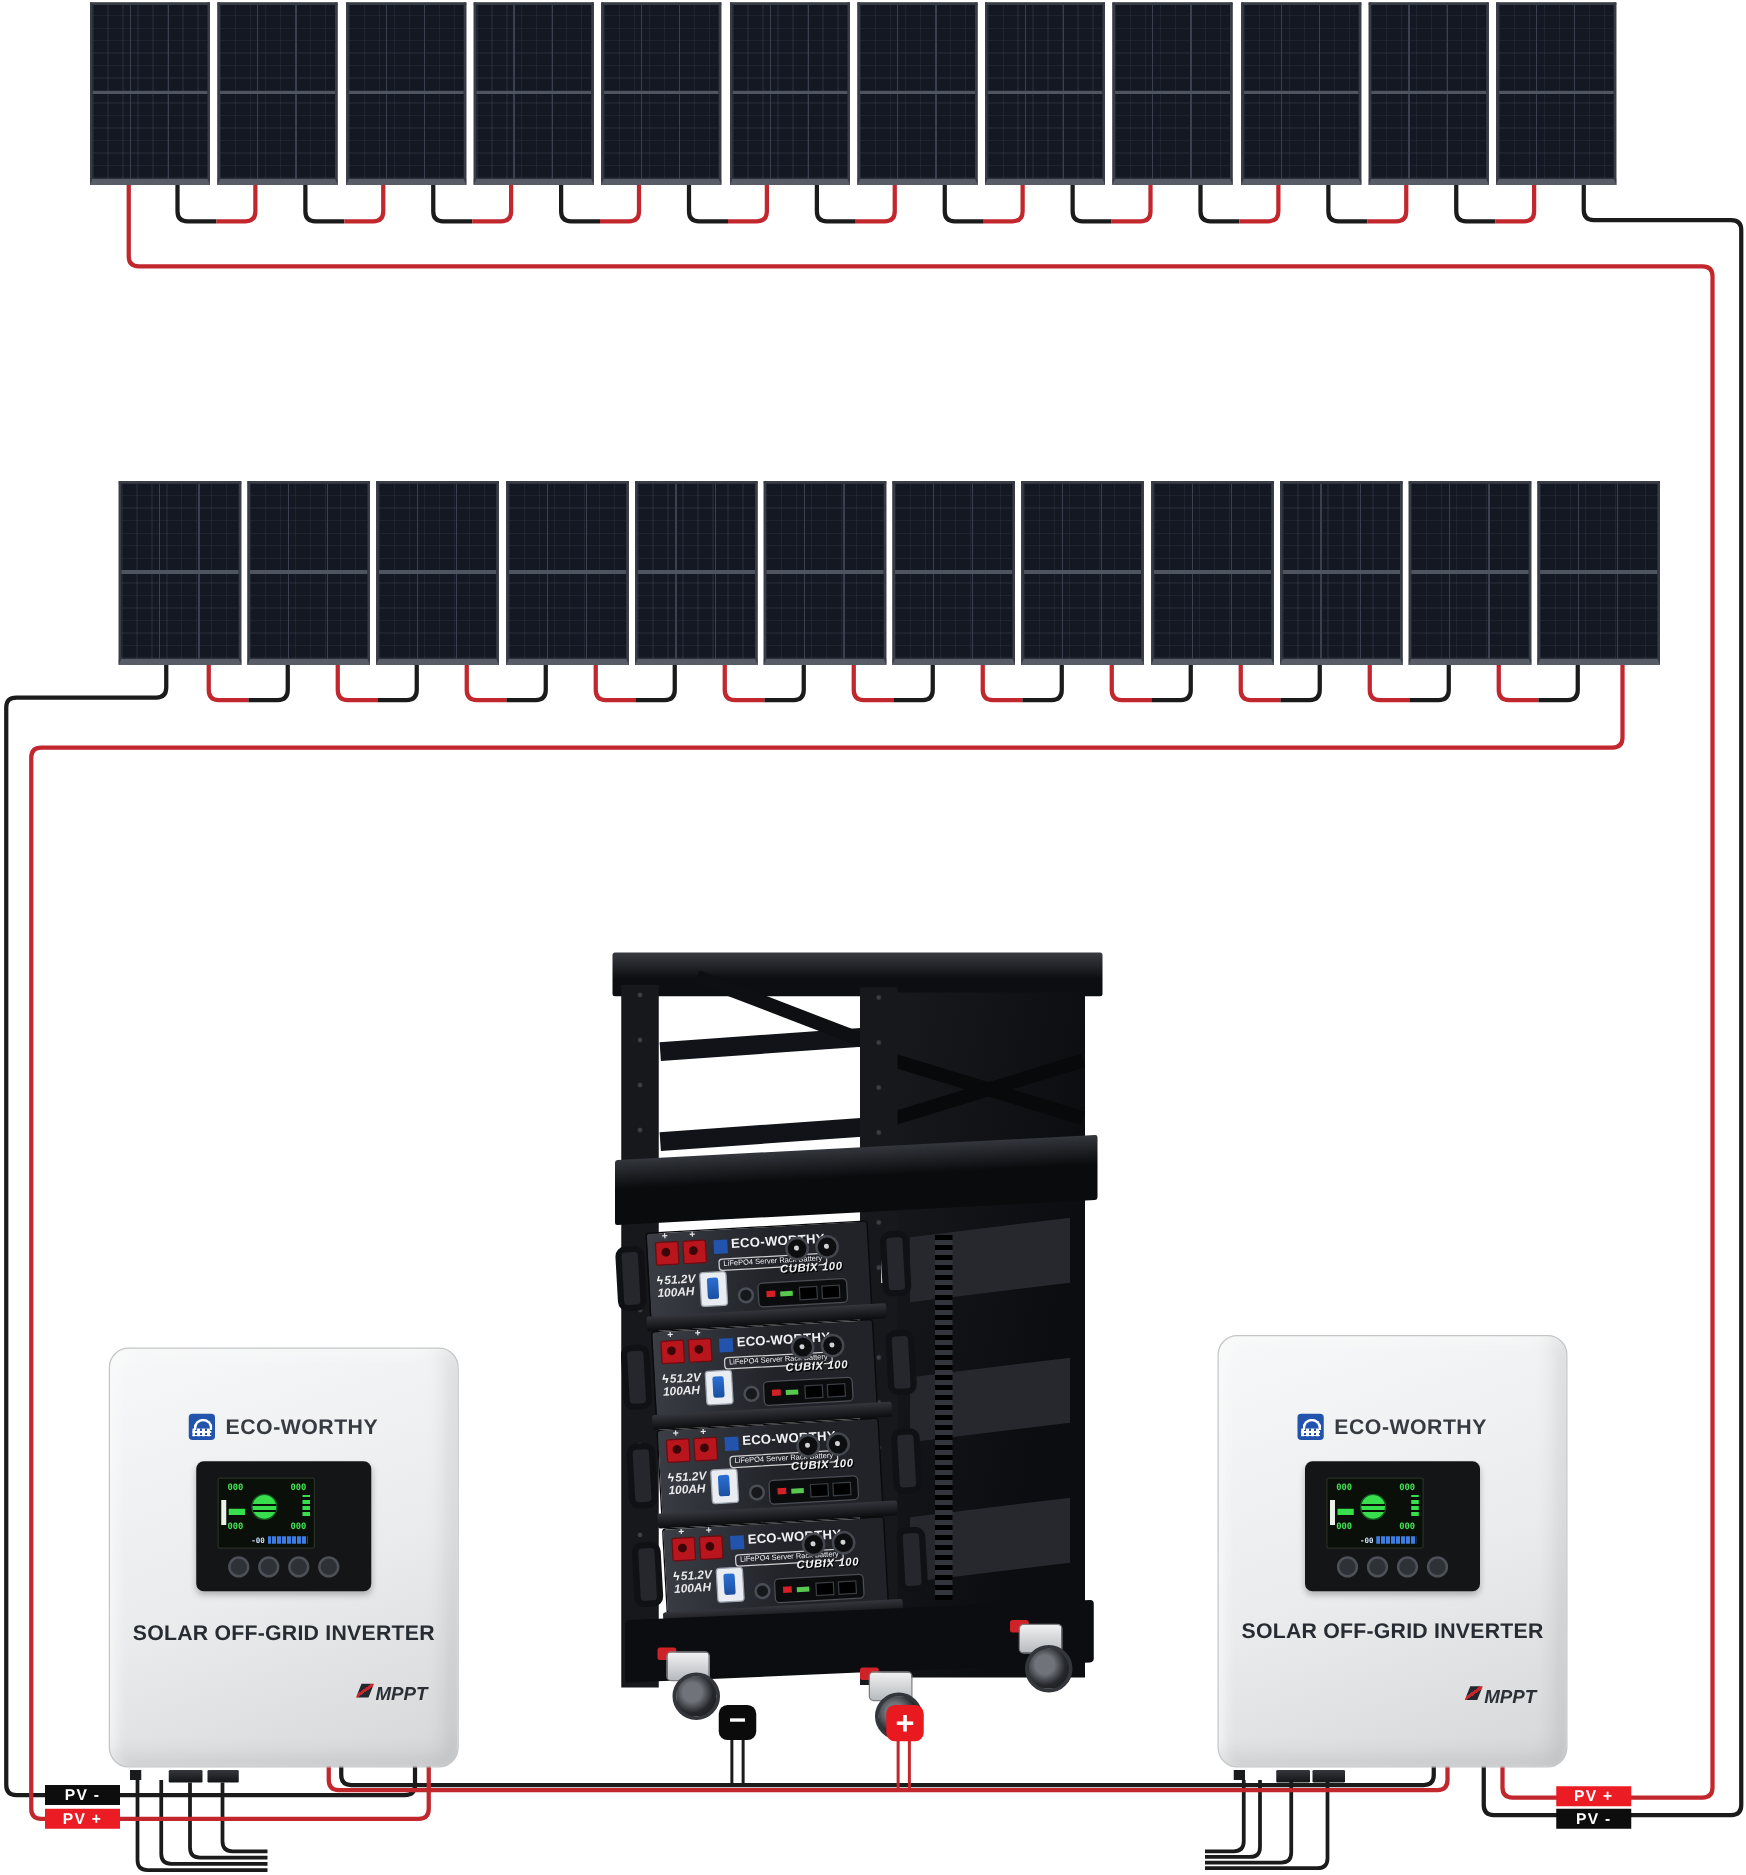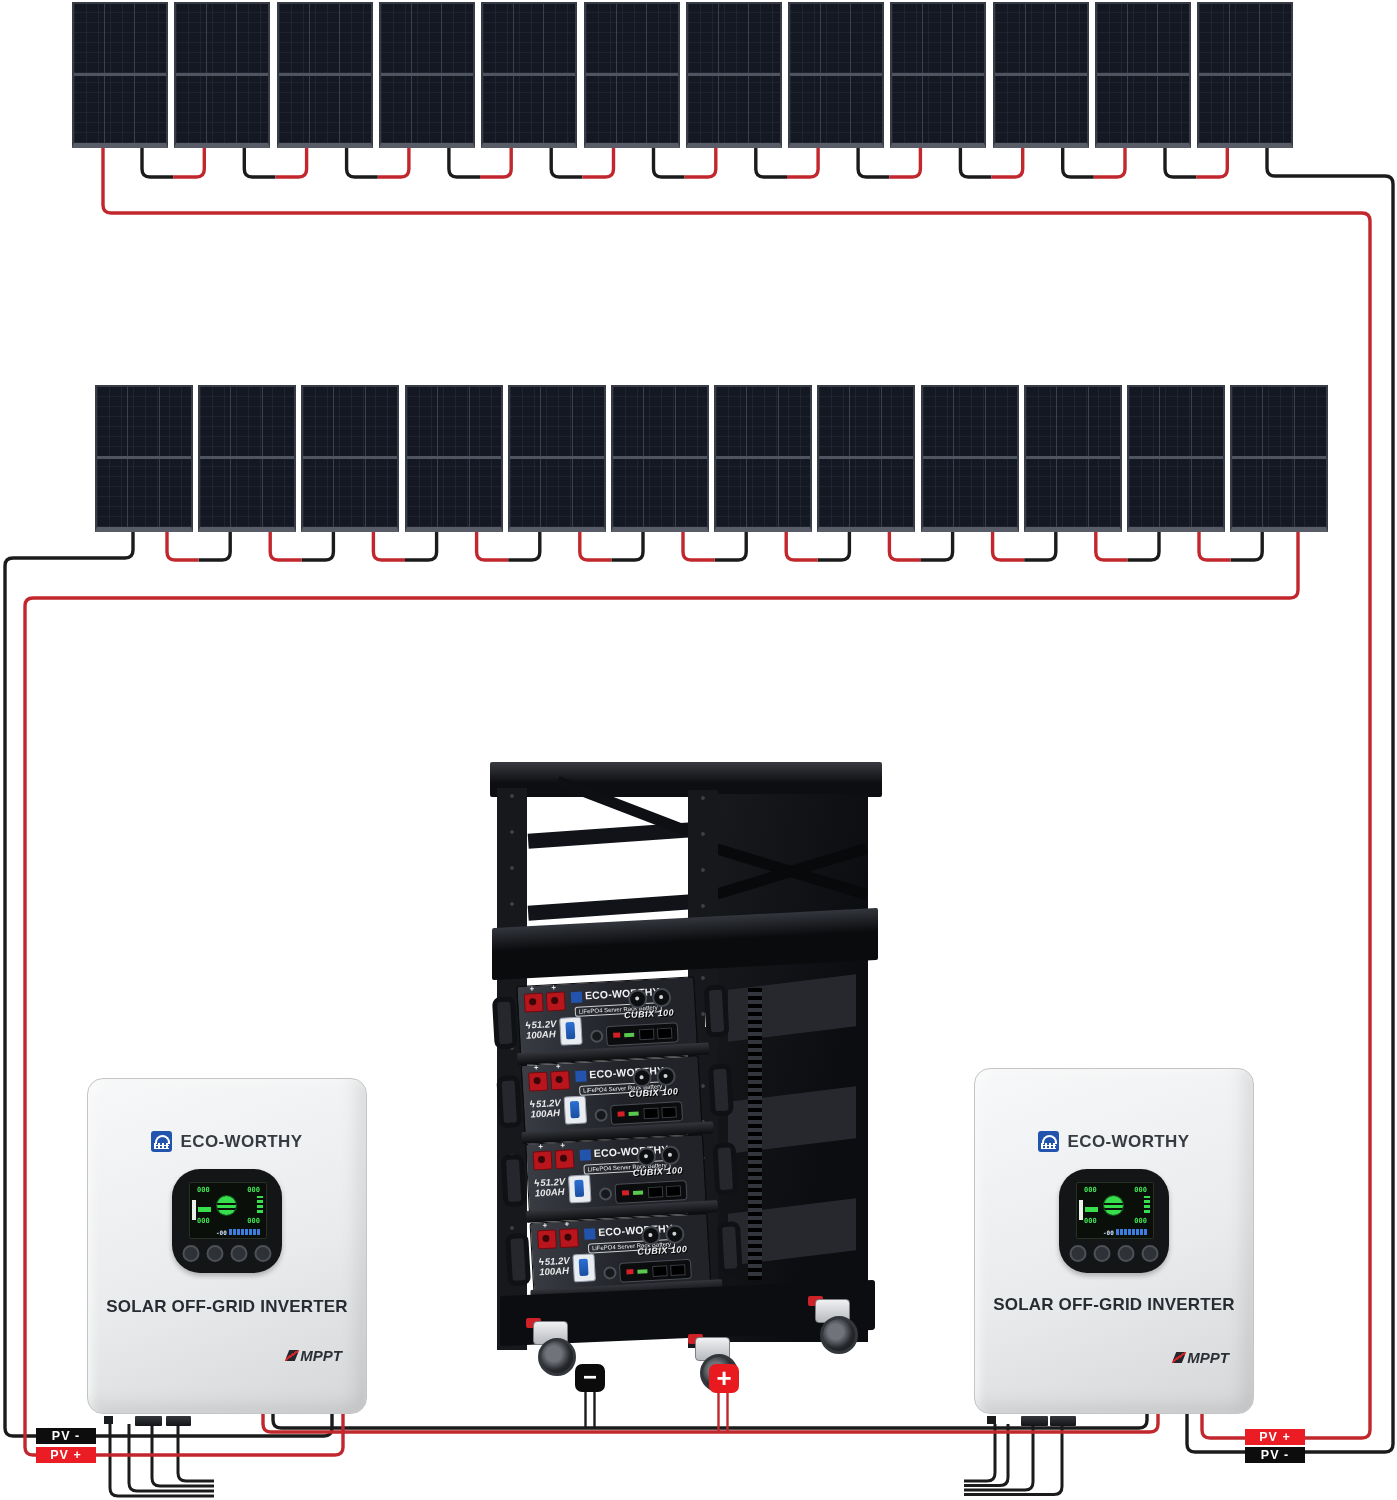--- a/index.html
+++ b/index.html
@@ -27,42 +27,42 @@
       box-shadow:inset -8px -6px 18px rgba(0,0,0,.10), inset 4px 4px 10px rgba(255,255,255,.85);}
   .inv-logo{position:absolute;top:52px;left:0;right:0;display:flex;justify-content:center;align-items:center;gap:8px;}
   .inv-logo-icon{width:21px;height:21px;background:#2254ae;border-radius:3px;position:relative;display:inline-block;}
   .inv-logo-icon::before{content:"";position:absolute;left:4px;top:4px;width:11px;height:7px;
       border:2px solid #fff;border-bottom:none;border-radius:9px 9px 0 0;}
   .inv-logo-icon::after{content:"";position:absolute;left:3px;bottom:3px;width:15px;height:6px;
       background:repeating-linear-gradient(90deg,#fff 0 2px,transparent 2px 4px),
                  repeating-linear-gradient(0deg,#fff 0 1px,transparent 1px 3px);}
   .inv-brand{font-size:17px;font-weight:bold;color:#363b42;letter-spacing:.4px;}
   .inv-display{position:absolute;top:90px;left:50%;transform:translateX(-50%);width:110px;height:104px;
-      background:#141517;border-radius:28px;box-shadow:0 3px 5px rgba(0,0,0,.25);}
+      background:#141517;border-radius:6px;box-shadow:0 3px 5px rgba(0,0,0,.25);padding-left:30px;}
   .lcd{position:absolute;left:17px;top:13px;width:76px;height:55px;background:#0a0f0a;
       border:1px solid #263026;border-radius:2px;}
   .lcd-num{position:absolute;font-family:"DejaVu Sans Mono",monospace;font-weight:bold;font-size:7px;color:#41e553;}
   .lcd .n1{left:7px;top:3px;} .lcd .n2{right:6px;top:3px;} .lcd .n3{left:7px;bottom:13px;} .lcd .n4{right:6px;bottom:13px;}
   .lcd-vbar{position:absolute;left:2px;top:17px;width:4px;height:20px;background:#e9f1e9;}
   .lcd-globe{position:absolute;left:27px;top:13px;width:19px;height:19px;border-radius:50%;
       background:linear-gradient(#38df4d 0 7px,#0a0f0a 7px 9px,#38df4d 9px 12px,#0a0f0a 12px 14px,#38df4d 14px);
       box-shadow:0 0 0 1px #145c1f;}
   .lcd-chip{position:absolute;right:3px;top:13px;width:6px;height:17px;
       background:repeating-linear-gradient(0deg,#38df4d 0 3px,#0a0f0a 3px 5px);}
   .lcd-chip2{position:absolute;left:8px;top:24px;width:13px;height:5px;background:#38df4d;}
   .lcd-aux{position:absolute;left:26px;bottom:2px;font-size:6px;font-weight:bold;color:#cfe3ff;
       font-family:"DejaVu Sans Mono",monospace;}
   .lcd-seg{position:absolute;right:5px;bottom:3px;width:32px;height:6px;
       background:repeating-linear-gradient(90deg,#3b7de0 0 3px,#0a0f0a 3px 4px);}
   .inv-btns{position:absolute;left:50%;transform:translateX(-50%);bottom:11px;display:flex;gap:7px;}
   .inv-btns i{width:13px;height:13px;border-radius:50%;background:#2e3136;border:2px solid #4c5057;}
   .inv-title{position:absolute;top:218px;left:0;right:0;text-align:center;font-size:17px;font-weight:bold;
       color:#272c33;letter-spacing:.2px;}
   .inv-mppt{position:absolute;top:268px;right:24px;font-size:15px;font-weight:bold;font-style:italic;
-      color:#2b3036;display:flex;align-items:center;gap:3px;}
+      color:#2b3036;display:flex;gap:3px;}
   .mppt-glyph{display:inline-block;width:10px;height:11px;transform:skewX(-22deg);
       background:linear-gradient(135deg,#24282e 38%,#c9252b 38% 58%,#24282e 58%);}
   .sq{position:absolute;width:9px;height:8px;background:#1a1b1d;z-index:6;}
   .lug{position:absolute;width:27px;height:10px;background:linear-gradient(#35373c,#131417);border-radius:1px;z-index:6;}
 
   
   .rack{position:absolute;left:490px;top:760px;width:397px;height:645px;z-index:4;}
   .rack-top{position:absolute;left:0;top:2px;width:392px;height:35px;border-radius:2px;
       background:linear-gradient(#383b41,#0d0e11 60%);}
   .rack-rail{position:absolute;width:30px;background-color:#17181c;

